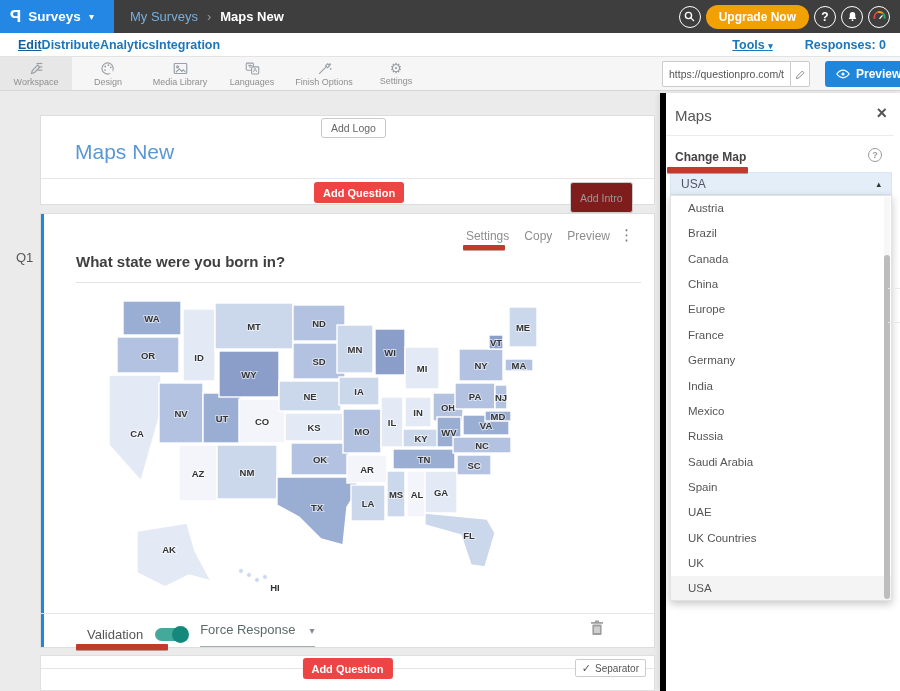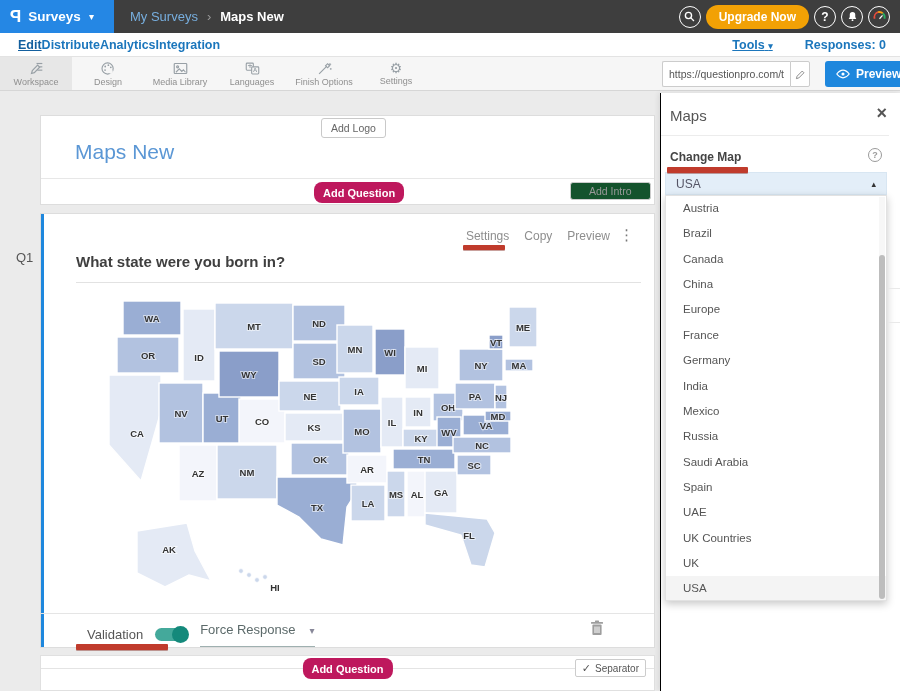--- a/index.html
+++ b/index.html
@@ -42,23 +42,23 @@
   #url-input{width:126px;height:26px;border:1px solid #ccc;background:#fff;border-right:none;border-radius:2px 0 0 2px;font-size:10.5px;color:#555;padding:0 6px;font-family:"Liberation Sans",sans-serif;width:128px;}
   #url-edit{width:20px;height:26px;border:1px solid #ccc;background:#fff;border-radius:0 2px 2px 0;display:flex;align-items:center;justify-content:center;cursor:pointer;}
   #preview-btn{position:absolute;left:825px;top:61px;height:26px;background:#1e87dd;color:#fff;border:none;border-radius:3px;font-size:12px;font-weight:bold;display:flex;align-items:center;gap:6px;padding:0 11px;cursor:pointer;}
 
   
   .card{background:#fff;border:1px solid #ddd;}
   #title-card{left:40px;top:115px;width:615px;height:90px;}
   #add-logo-btn{left:321px;top:118px;height:20px;background:#fff;border:1px solid #c9c9c9;border-radius:3px;font-size:10.5px;color:#666;padding:0 9px;cursor:pointer;}
   #survey-title{left:75px;top:140px;font-size:21px;color:#5b97d5;cursor:text;}
   #title-card .divider{position:absolute;left:0;top:62px;width:100%;border-top:1px solid #e7e7e7;}
-  .blue-btn{background:#be185d;color:#fff;border:none;border-radius:8px;font-size:11px;font-weight:bold;height:21px;padding:0 9px;cursor:pointer;}
+  .blue-btn{background:#ef4444;color:#fff;border:none;border-radius:3px;font-size:11px;font-weight:bold;height:21px;padding:0 9px;cursor:pointer;}
   #add-question-1{left:314px;top:182px;}
-  #add-intro-btn{left:570px;top:182px;height:18px;background:#14532d;border:1px solid #ccc;border-radius:3px;font-size:10.5px;color:#999;padding:0 18px;cursor:pointer;}
+  #add-intro-btn{left:570px;top:182px;height:31px;background:#7f1d1d;border:1px solid #ccc;border-radius:3px;font-size:10.5px;color:#999;padding:0 9px;cursor:pointer;}
 
   #q-card{left:40px;top:213px;width:615px;height:435px;}
   #q-stripe{position:absolute;left:0;top:0;width:3px;height:100%;background:#1e87dd;}
   #q-label{left:16px;top:250px;font-size:13px;color:#555;}
   #q-actions{position:absolute;right:44px;top:15px;display:flex;gap:15px;font-size:12px;color:#8e8e8e;}
   #q-actions span{cursor:pointer;}
   #q-overflow{position:absolute;right:20px;top:12px;font-size:15px;color:#777;cursor:pointer;}
   #q-text{position:absolute;left:35px;top:39px;font-size:15px;font-weight:bold;color:#3f3f3f;cursor:text;}
   #q-hr{position:absolute;left:35px;top:68px;width:565px;border-top:1px solid #e2e2e2;}
   #map-holder{position:absolute;left:52px;top:79px;width:470px;height:315px;}
@@ -72,21 +72,21 @@
   #force-response .caret{color:#889;font-size:10px;margin-left:14px;}
   #trash-btn{position:absolute;right:50px;top:406px;cursor:pointer;}
 
   #bottom-strip{left:40px;top:655px;width:615px;height:36px;background:#fff;border:1px solid #e0e0e0;}
   #bottom-strip .mid-hr{position:absolute;left:0;top:12px;width:100%;border-top:1px solid #e4e4e4;}
   #add-question-2{position:absolute;left:50%;transform:translateX(-50%);top:2px;}
   #separator-chip{position:absolute;right:8px;top:3px;height:18px;background:#fff;border:1px solid #ccc;border-radius:2px;font-size:10px;color:#555;display:flex;align-items:center;gap:4px;padding:0 6px;cursor:pointer;}
   #separator-chip .box{font-size:11px;color:#555;line-height:10px;}
 
   
-  #panel{left:660px;top:93px;width:240px;height:598px;background:#fff;box-shadow:-2px 0 5px rgba(0,0,0,.07);border-left:1px solid #000000;}
+  #panel{left:660px;top:93px;width:240px;height:598px;background:#fff;box-shadow:-2px 0 5px rgba(0,0,0,.07);border-left:6px solid #000000;}
   #panel-title{position:absolute;left:9px;top:14px;font-size:15px;color:#555;}
   #panel-close{position:absolute;right:13px;top:11px;font-size:18px;font-weight:bold;color:#555;cursor:pointer;line-height:18px;}
   #panel-hr{position:absolute;left:0px;top:42px;width:228px;border-top:1px solid #ececec;}
   #change-map-label{position:absolute;left:9px;top:57px;font-size:12px;font-weight:bold;color:#444;}
   #map-help{position:absolute;right:18px;top:55px;width:14px;height:14px;border:1.4px solid #9a9a9a;border-radius:50%;color:#9a9a9a;font-size:9px;font-weight:bold;display:flex;align-items:center;justify-content:center;cursor:pointer;}
   #map-select{position:absolute;left:4px;top:79px;width:222px;height:23px;background:#e3eef8;border:1px solid #d8e6f2;display:flex;align-items:center;font-size:12px;color:#556;padding:0 10px;cursor:pointer;}
   #map-select .caret{margin-left:auto;font-size:9px;color:#333;}
   #map-dropdown{position:absolute;left:4px;top:102px;width:222px;height:406px;background:#fff;border:1px solid #e2e2e2;box-shadow:0 3px 8px rgba(0,0,0,.22);overflow:hidden;}
   .opt{height:25.37px;line-height:25.37px;padding-left:17px;font-size:11.5px;color:#555;cursor:pointer;}
   .opt.sel{background:#f4f4f4;}

